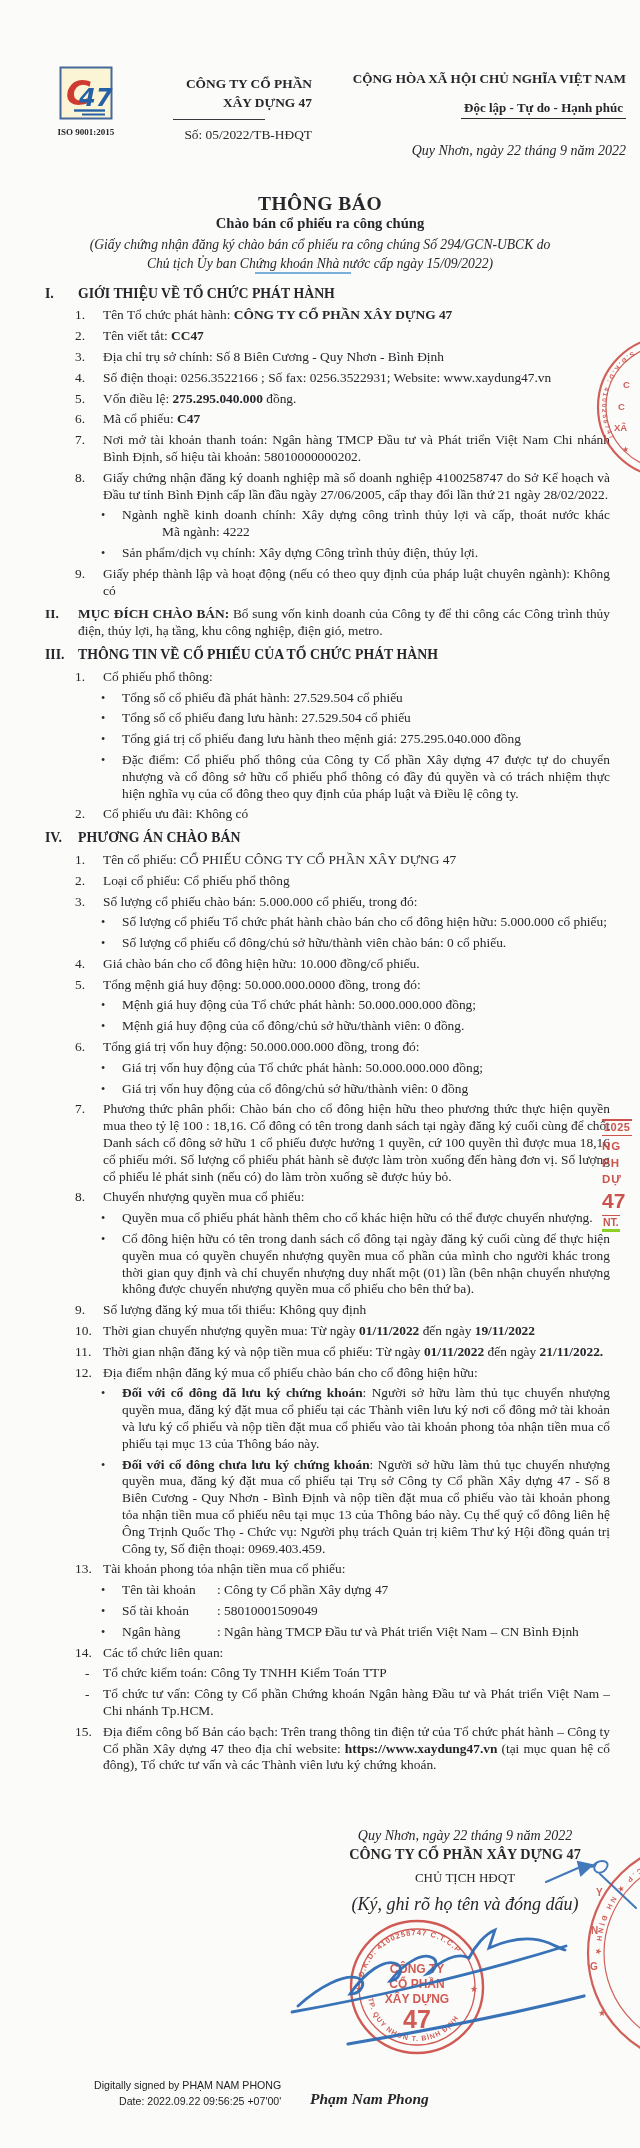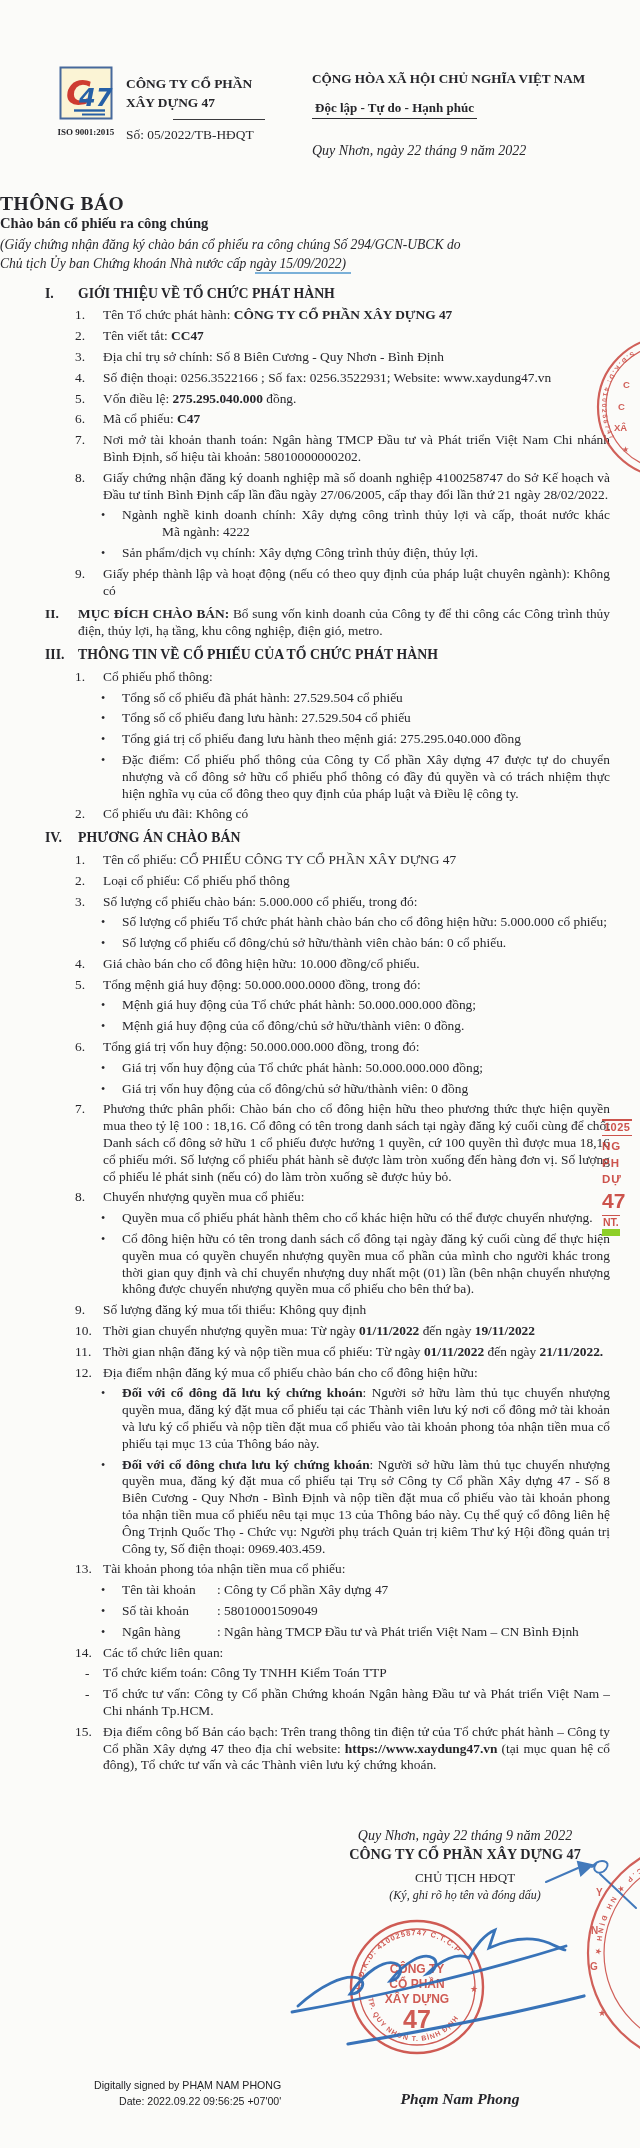--- a/index.html
+++ b/index.html
@@ -2,31 +2,31 @@
 <html><head>
 <meta charset="utf-8">
 <style>
   html,body{margin:0;padding:0;background:#fff}
   .page{position:relative;width:640px;height:2148px;background:#fbfbf9;overflow:hidden;
         font-family:"Liberation Serif","DejaVu Serif",serif;color:#26262b}
   
   .hdr{display:flex;padding:66px 14px 0 46px}
   .hdr-logo{width:80px;text-align:center}
   .iso{font-size:9px;font-weight:700;margin-top:3px;white-space:nowrap}
-  .hdr-co{width:186px;text-align:left;padding-top:8px}
+  .hdr-co{width:186px;text-align:right;padding-top:8px}
   .co1{font-weight:700;font-size:13.4px;line-height:1.45}
   .co-rule{width:92px;border-top:1.4px solid #3a3a3e;margin:6px auto 7px}
   .doc-no{font-size:13.4px}
-  .hdr-rep{flex:1;text-align:left;padding-top:5px}
+  .hdr-rep{flex:1;text-align:right;padding-top:5px}
   .rep1{font-weight:700;font-size:13.2px}
   .rep2{display:inline-block;font-weight:700;font-size:13px;border-bottom:1.3px solid #2d2d31;
         padding:1px 3px 2px;margin-top:12px}
   .pdate{font-style:italic;font-size:14px;margin-top:24px}
   
-  .title{margin-top:34px}
+  .title{text-align:center;margin-top:34px}
   .t1{font-size:19.5px;font-weight:700;letter-spacing:.5px}
   .t2{font-size:14.6px;font-weight:700;margin-top:0}
   .tnote{font-size:13.6px;font-style:italic;line-height:1.42;margin-top:3px}
   .note-ul{width:96px;height:2px;background:#7ab0d8;margin-top:-2px;margin-left:255px}
   
   .docbody{margin-top:12px;font-size:13.4px;line-height:16.8px;padding-right:30px;text-align:justify}
   .sech{position:relative;margin:7px 0 5px 78px;font-weight:700;font-size:13.8px;text-align:left}
   .secp{position:relative;margin:7px 0 5px 78px}
   .rn{position:absolute;left:-33px;font-weight:700}
   .it{position:relative;margin:0 0 4px 103px}
@@ -36,39 +36,39 @@
   .da{position:relative;margin:0 0 4px 103px}
   .da>.mk{position:absolute;left:-18px}
   .lbl{display:inline-block;min-width:95px}
   b{font-weight:700}
   
   .sig{position:absolute;left:0;top:1828px;width:640px;height:320px;font-size:13.4px}
   .sig-head{position:absolute;left:295px;top:0;width:340px;text-align:center}
   .sd{font-style:italic;font-size:14px}
   .sc{font-weight:700;font-size:14.2px;margin-top:2px}
   .sr{font-weight:400;font-size:13px;margin-top:7px}
-  .sn{font-style:italic;font-size:12px;margin-top:2px}
-  .signer{position:absolute;left:310px;top:262px;width:300px;text-align:center;
+  .sn{font-style:italic;font-size:18px;margin-top:8px}
+  .signer{position:absolute;left:310px;top:262px;width:300px;text-align:left;
           font-weight:700;font-style:italic;font-size:15.5px}
   .digital{position:absolute;left:94px;top:250px;font-family:"Liberation Sans",sans-serif;
            font-size:10.6px;line-height:1.5;color:#1d1d20;text-align:right}
   .stamp-main{position:absolute;left:346px;top:88px}
   .sig-strokes{position:absolute;left:268px;top:60px}
   .tho{position:absolute;left:538px;top:24px}
   
   .edge-top{position:absolute;left:590px;top:330px}
   .edge-bot{position:absolute;left:572px;top:1838px}
   .edge-mid{position:absolute;left:602px;top:1118px;width:44px;color:#c9453e;opacity:.92;
             font-family:"Liberation Sans",sans-serif;font-weight:700;line-height:1;text-align:left}
   .em1{font-size:11px;display:inline-block;border-top:2px solid #c9453e;border-bottom:1px solid #c9453e;
        padding:1px 2px 2px;letter-spacing:.5px}
   .em2,.em3,.em4{font-size:11.5px;margin-top:5px;letter-spacing:1px}
   .em5{font-size:21px;margin-top:4px}
   .em6{font-size:10.5px;margin-top:4px;display:inline-block;border-top:1px solid #c9453e;
-       border-bottom:7px solid #84cc16;padding:1px 1px 2px}
+       border-bottom:3px solid #84cc16;padding:1px 1px 2px}
 </style>
 </head>
 <body>
 
 <div class="page">
 
   <div class="hdr">
     <div class="hdr-logo">
       <svg width="54" height="54" viewBox="0 0 54 54">
         <rect x="1.5" y="1.5" width="51" height="51" fill="#fbf4d5" stroke="#46699c" stroke-width="2"></rect>

